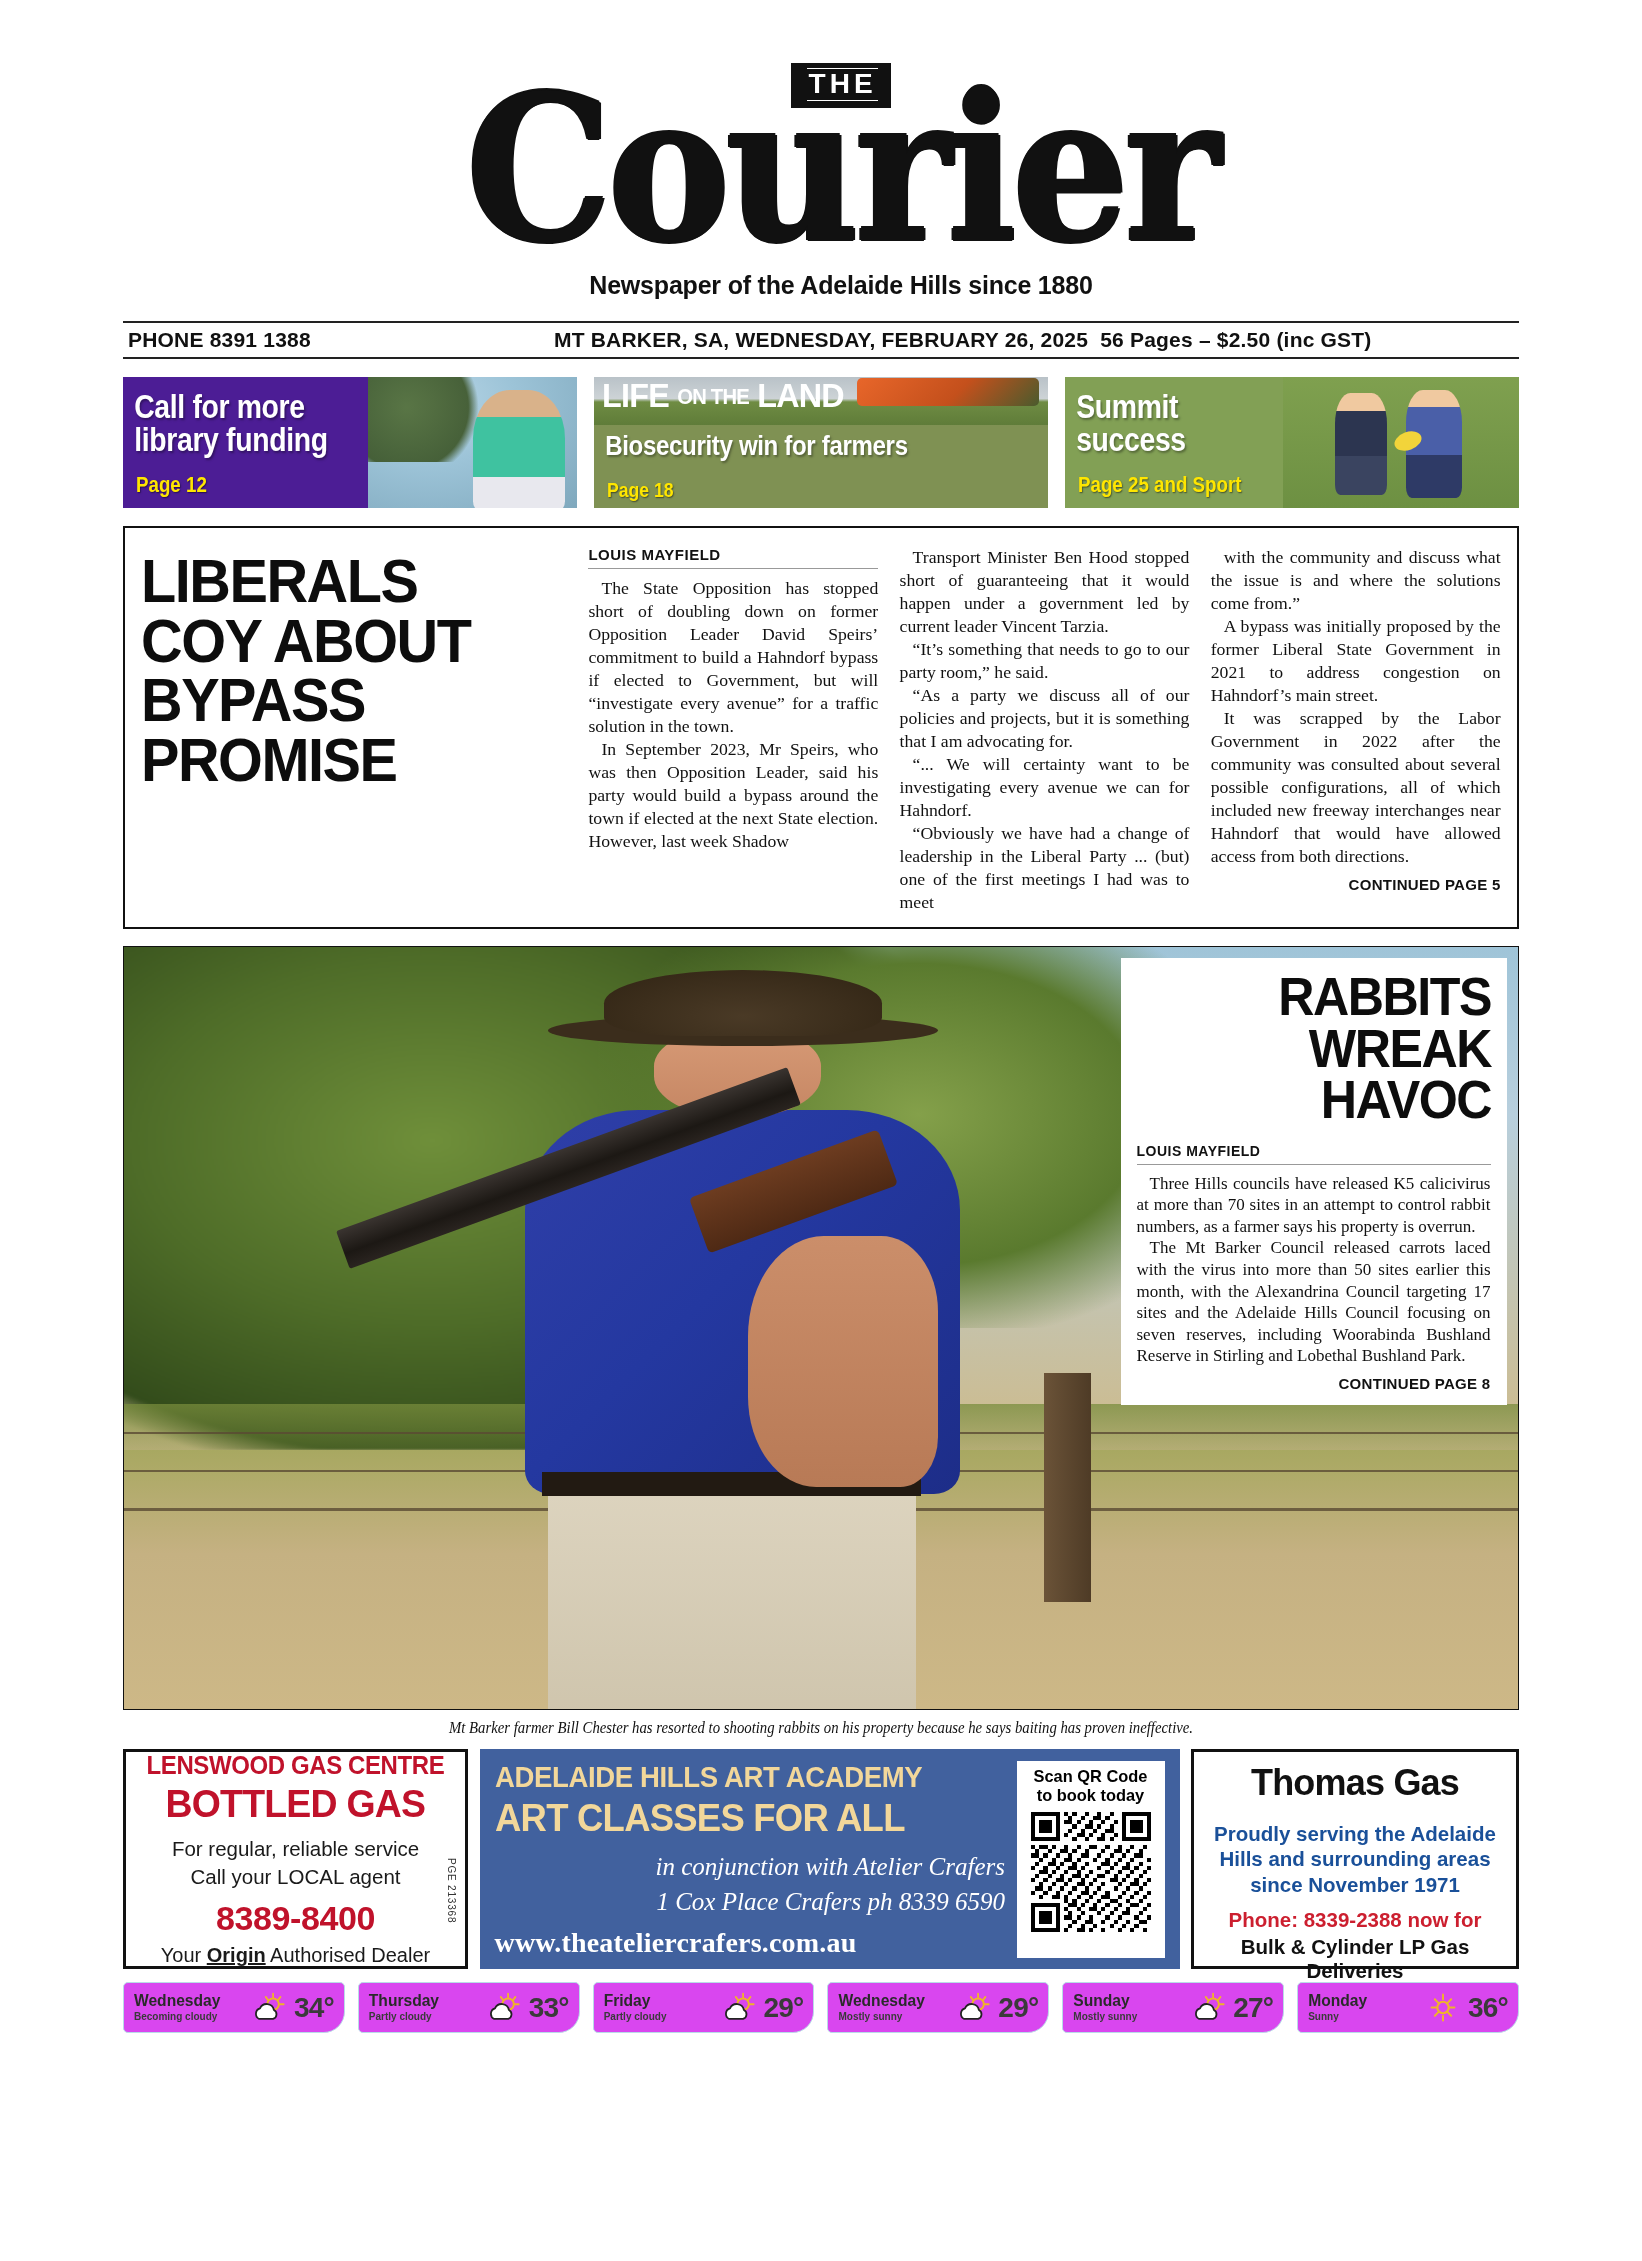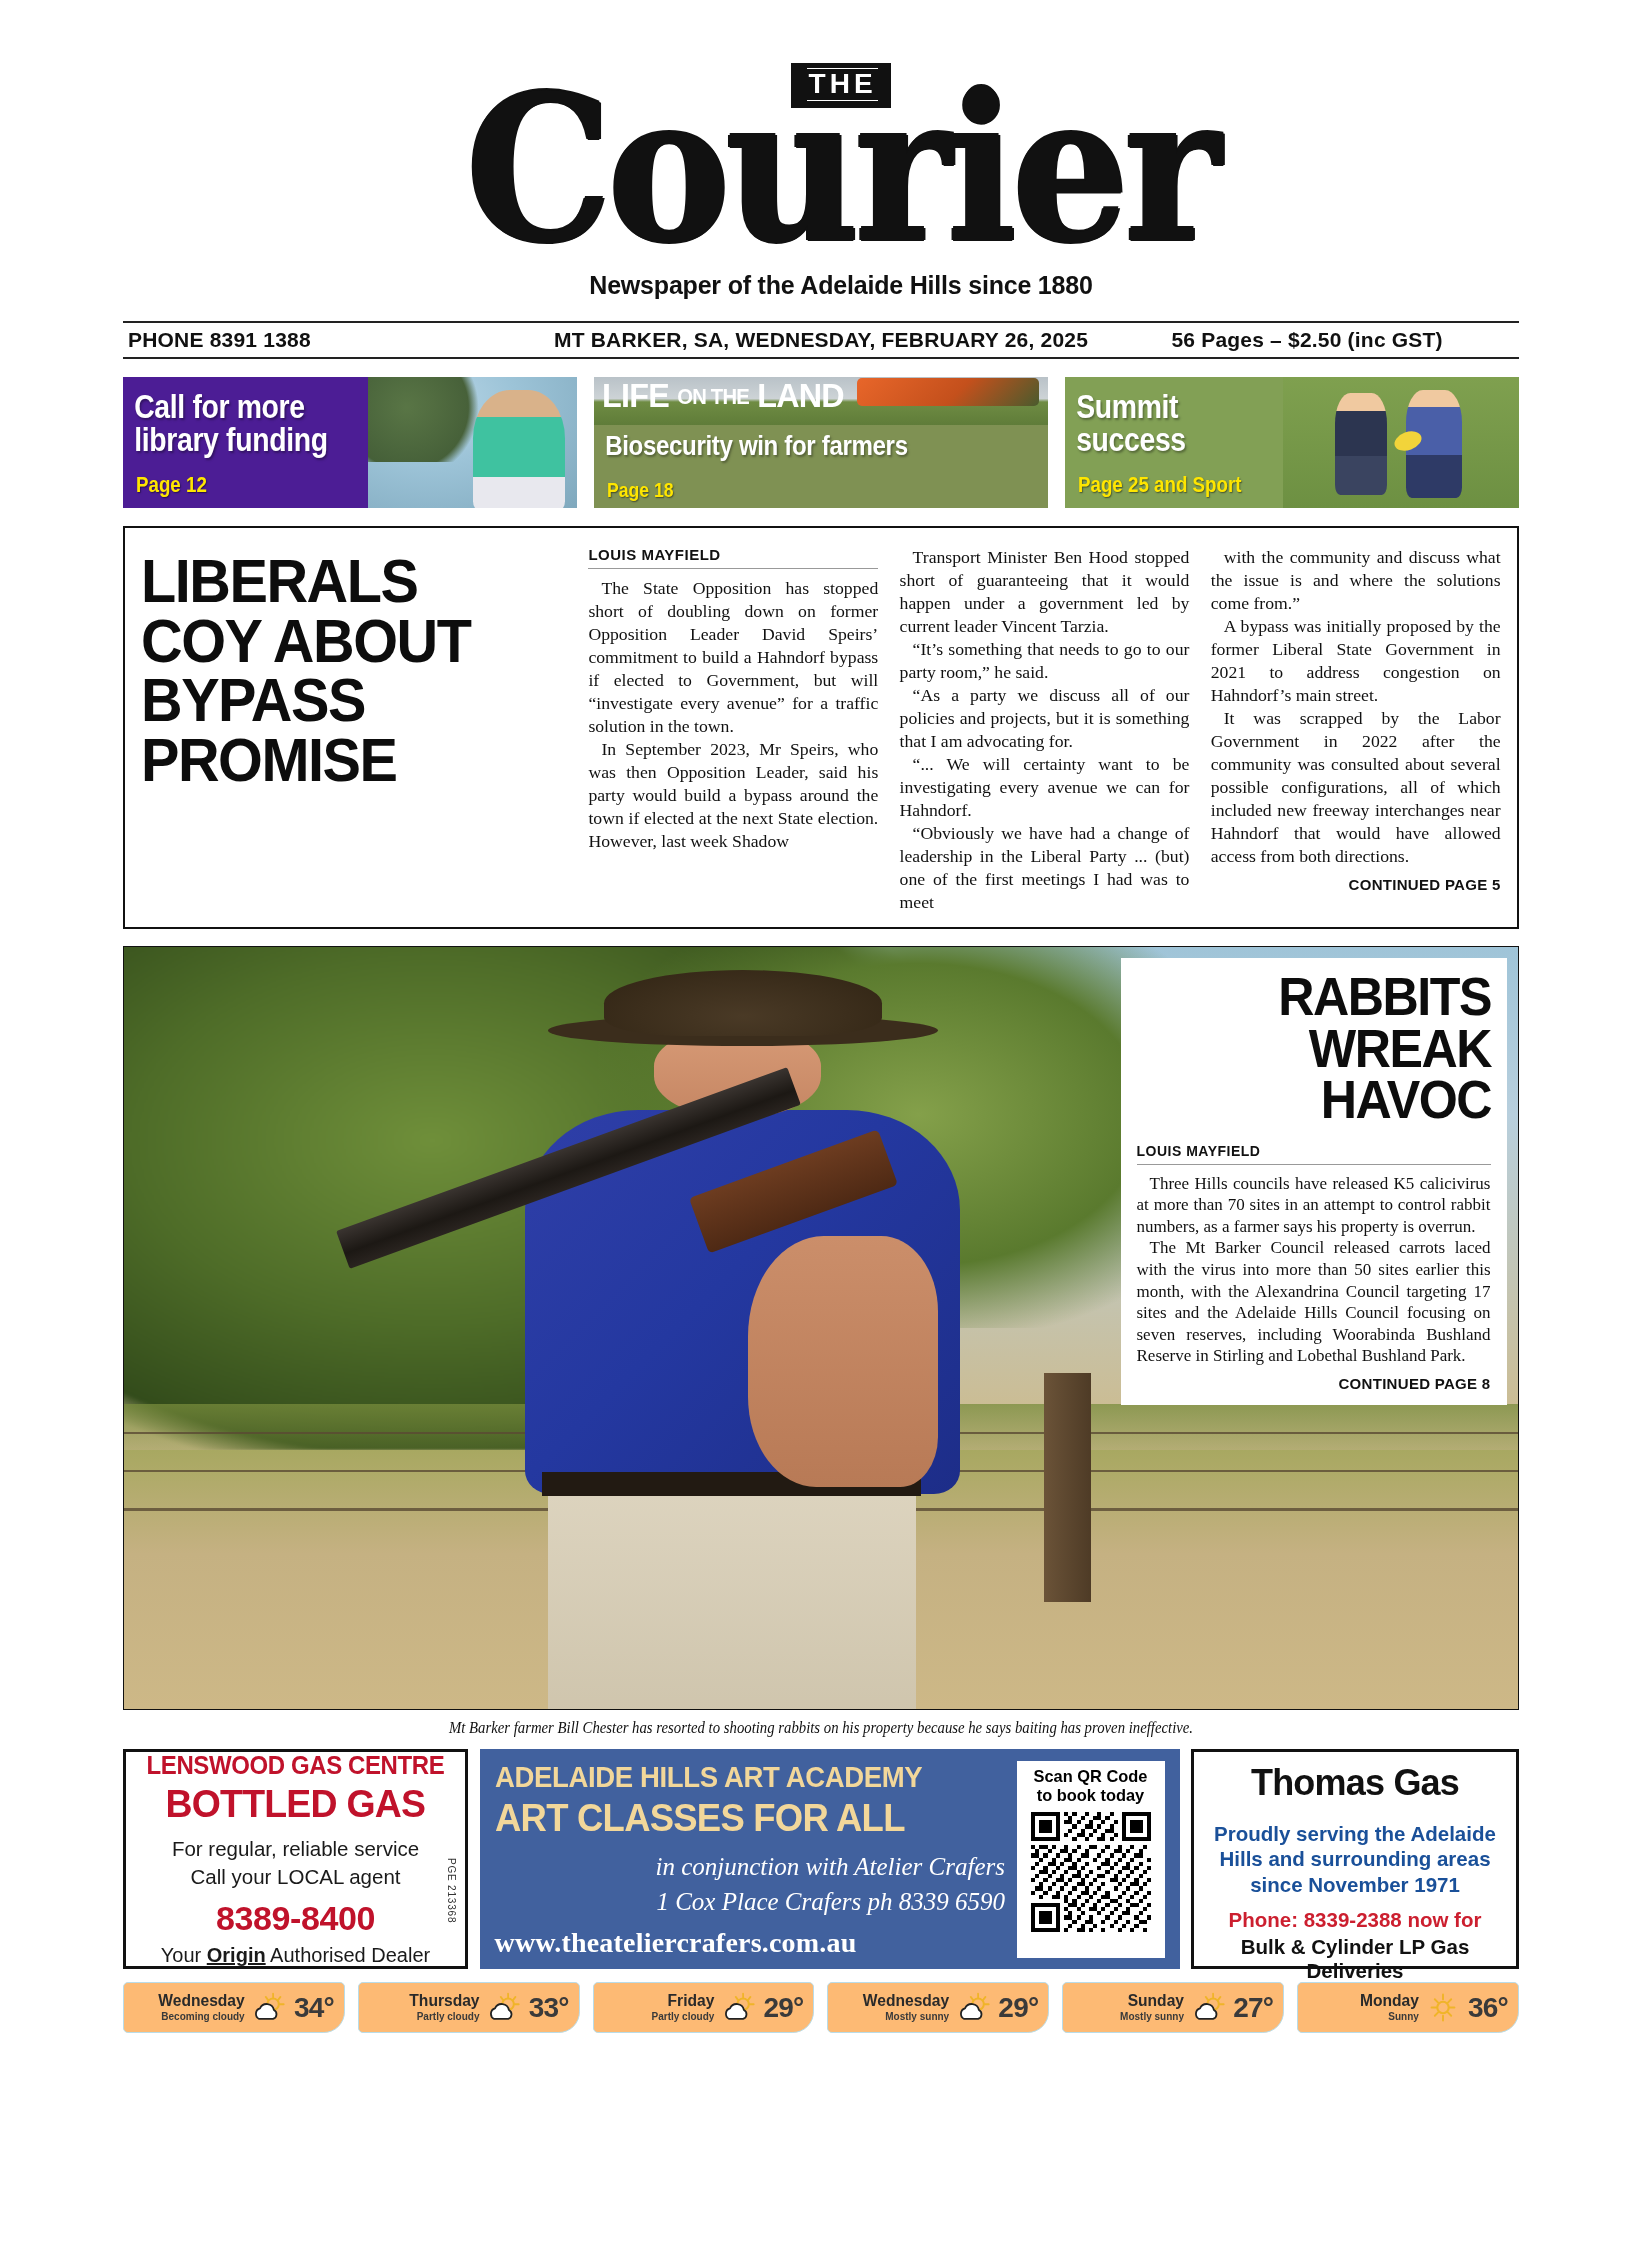--- a/index.html
+++ b/index.html
@@ -44,21 +44,21 @@
 
   
   .infobar {
     margin: 21.3px 123px 0 123px;
     border-top: 2.5px solid #222; border-bottom: 2.5px solid #222;
     height: 38px; display: flex; align-items: center;
     font-size: 21px; font-weight: bold; color: #111; letter-spacing: 0.2px;
   }
   .infobar .left { flex: 0 0 30%; text-align: left; padding-left: 5px; }
   .infobar .center { flex: 1 1 40%; text-align: center; }
-  .infobar .right { flex: 0 0 30%; text-align: center; padding-right: 5px; }
+  .infobar .right { flex: 0 0 30%; text-align: left; padding-right: 5px; }
 
   
   .teasers { display: flex; gap: 16.4px; margin: 18px 123px 0 123px; }
   .teaser { position: relative; height: 131px; overflow: hidden; flex: 1; }
   .teaser.t1 { background: #4c1d95; }
   .teaser.t2 { background: #7f9153; }
   .teaser.t3 { background: #82a055; }
   .teaser .photo { position: absolute; top: 0; right: 0; bottom: 0; width: 46%; overflow: hidden; }
   .teaser .tz-title {
     position: relative; z-index: 3; color: #fff; font-weight: bold;
@@ -240,23 +240,23 @@
   .ad-thomas .t1 { font-size: 36px; font-weight: bold; color: #111; letter-spacing: -0.8px; margin-top: 1.6px; }
   .ad-thomas .rule-r { width: 92%; height: 5px; background: #cc1f2f; margin-top: 3.3px; }
   .ad-thomas .rule-b { width: 92%; height: 5px; background: #2b5ea8; margin-top: 3.3px; }
   .ad-thomas .t2 { color: #1a5099; font-weight: bold; font-size: 20.5px; text-align: center;
     line-height: 1.25; margin-top: 10px; }
   .ad-thomas .t3 { color: #cc1f2f; font-weight: bold; font-size: 20.5px; text-align: center; margin-top: 10px; }
   .ad-thomas .t4 { color: #111; font-weight: bold; font-size: 20.5px; text-align: center; margin-top: 3.3px; }
 
   
   .weather { display: flex; gap: 13px; margin: 13px 123px 0 123px; }
-  .wcard { flex: 1; background: #fdba74; border: 0.8px solid #b9dce8;
+  .wcard { flex: 1; background: #d946ef; border: 0.8px solid #b9dce8;
     border-radius: 5px 5px 21.3px 5px; height: 51px;
-    display: flex; align-items: center; padding: 0 10px; gap: 6.6px; text-align: right; }
+    display: flex; align-items: center; padding: 0 10px; gap: 6.6px; }
   .wcard .wtext { flex: 1; min-width: 0; }
   .wcard .wday { font-weight: bold; font-size: 15.6px; color: #2a2a2a; line-height: 1.05; }
   .wcard .wdesc { font-size: 10px; color: #3a3a3a; font-weight: bold; line-height: 1.1; margin-top: 1.6px; }
   .wcard .wicon { flex: 0 0 36px; height: 33px; position: relative; }
   .wcard .wtemp { font-weight: bold; font-size: 28px; color: #3a3a3a; letter-spacing: -0.8px; }
 </style>
 </head>
 <body>
 
 <div class="page">

